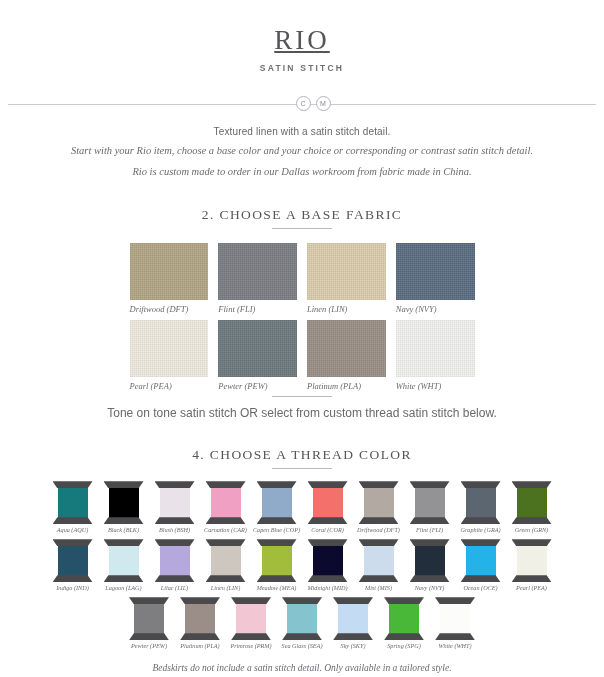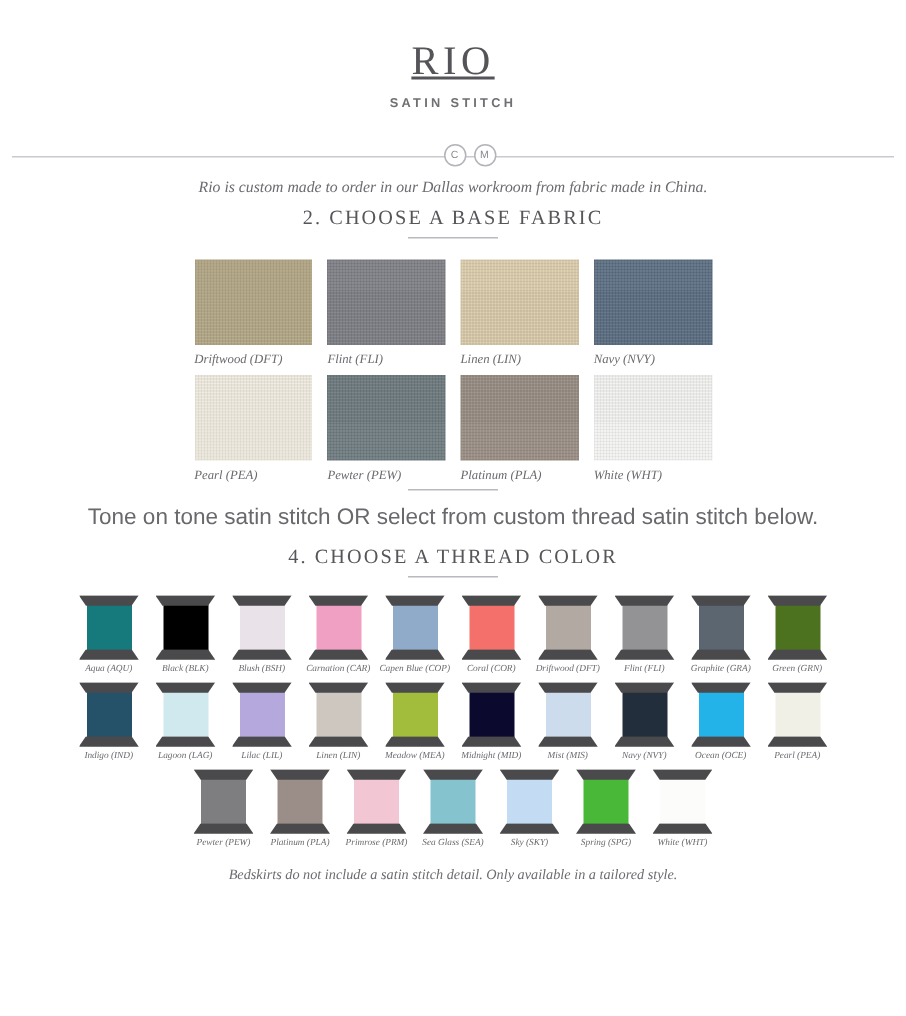--- a/index.html
+++ b/index.html
@@ -80,30 +80,30 @@
     line-height: 1.45;
   }
 
   
   .section-head {
     text-align: center;
     font-family: "Liberation Serif", serif;
     font-size: 13.5px;
     letter-spacing: 1.4px;
     color: #55555a;
-    margin-top: 4px;
+    margin-top: 28px;
   }
   .section-rule {
     width: 60px; height: 1px;
     background: #b9b9c0;
     margin: 5px auto 0 auto;
   }
   .section-note {
     text-align: center;
-    font-size: 15px;
+    font-size: 12px;
     color: #68686d;
     margin-top: 9px;
   }
 
   
   .fabric-grid {
     width: 345px;
     margin: 14px auto 0 auto;
     display: grid;
     grid-template-columns: repeat(4, 1fr);
@@ -200,20 +200,22 @@
   <div class="subtitle">SATIN STITCH</div>
 
   <div class="divider-row">
     <div class="divider-line"></div>
     <div class="divider-badges">
       <div class="circ">C</div>
       <div class="circ">M</div>
     </div>
   </div>
 
+  <div class="intro-sans">Textured linen with a satin stitch detail.</div>
+  <div class="intro-serif">Start with your Rio item, choose a base color and your choice or corresponding or contrast satin stitch detail.</div>
   <div class="intro-serif" style="margin-top:6px">Rio is custom made to order in our Dallas workroom from fabric made in China.</div>
 
   <div class="section-head">2. CHOOSE A BASE FABRIC</div>
   <div class="section-rule"></div>
 
   <div class="fabric-grid" id="fabric-grid">
       <div class="fabric-cell">
         <div class="fabric-chip" style="background: rgb(179, 167, 134);"></div>
         <div class="fabric-label">Driftwood (DFT)</div>
       </div>
@@ -243,21 +245,21 @@
       </div>
       <div class="fabric-cell">
         <div class="fabric-chip" style="background: rgb(242, 242, 241);"></div>
         <div class="fabric-label">White (WHT)</div>
       </div>
     </div>
 
   <div class="section-rule"></div>
   <div class="section-note">Tone on tone satin stitch OR select from custom thread satin stitch below.</div>
 
-  <div class="section-head" style="margin-top:10px">4. CHOOSE A THREAD COLOR</div>
+  <div class="section-head" style="margin-top:27px">4. CHOOSE A THREAD COLOR</div>
   <div class="section-rule"></div>
 
   <div class="thread-wrap">
     <div class="thread-row" id="thread-row-1">
         <div class="spool-cell">
           <div class="spool">
             <div class="spool-body" style="background: rgb(22, 122, 125);"></div>
             <div class="spool-cap top"></div>
             <div class="spool-cap bottom"></div>
           </div>

